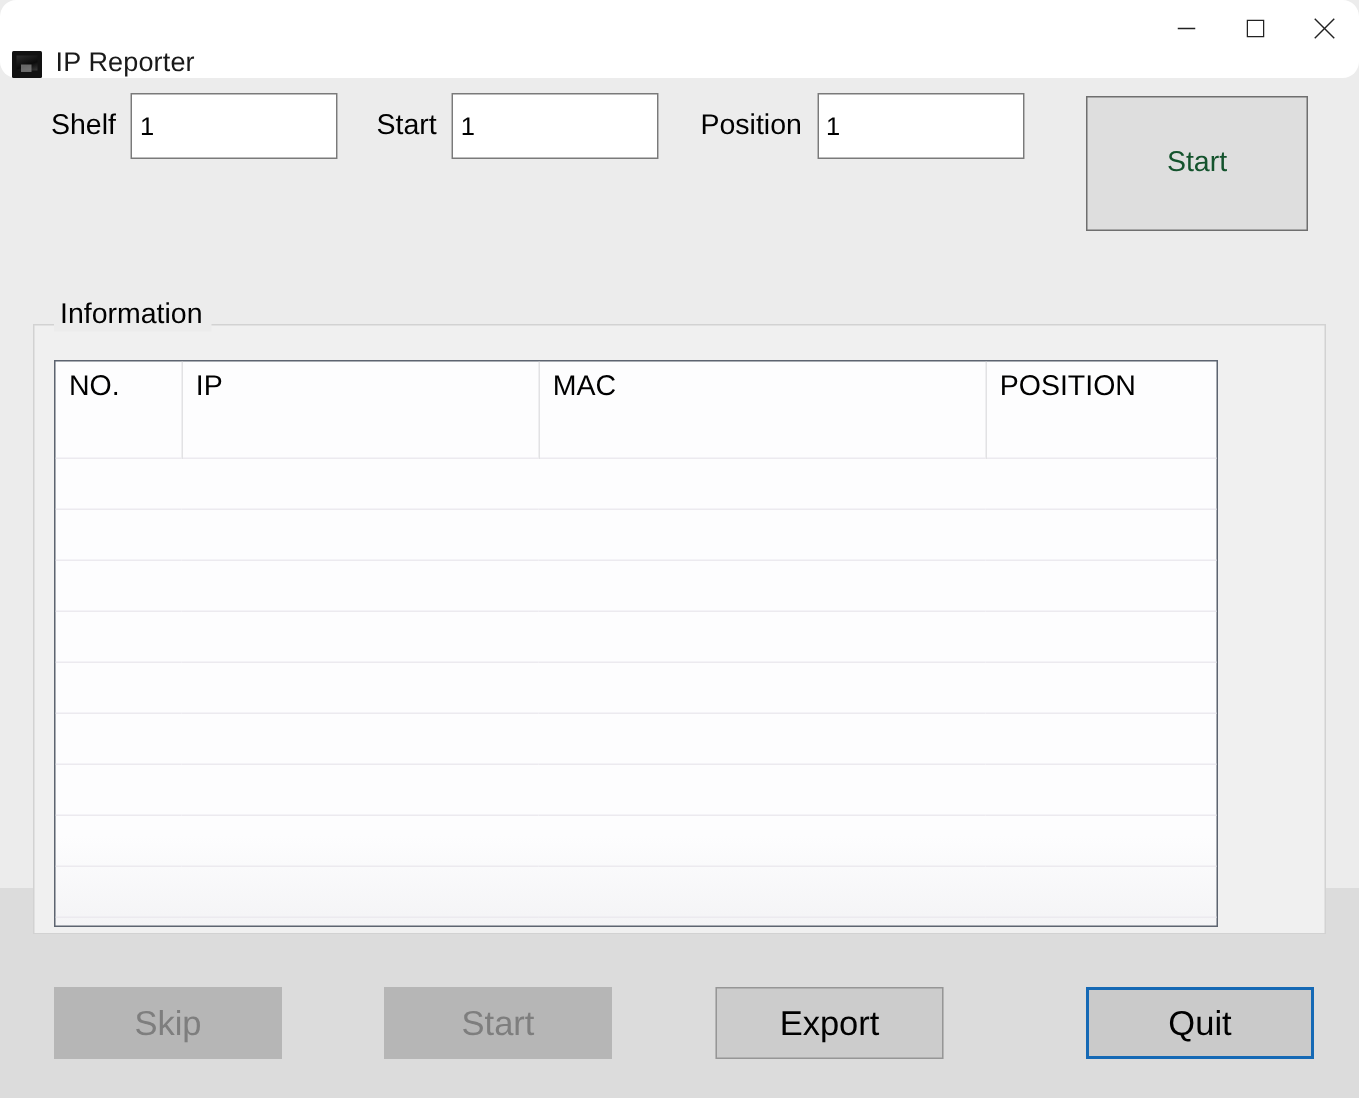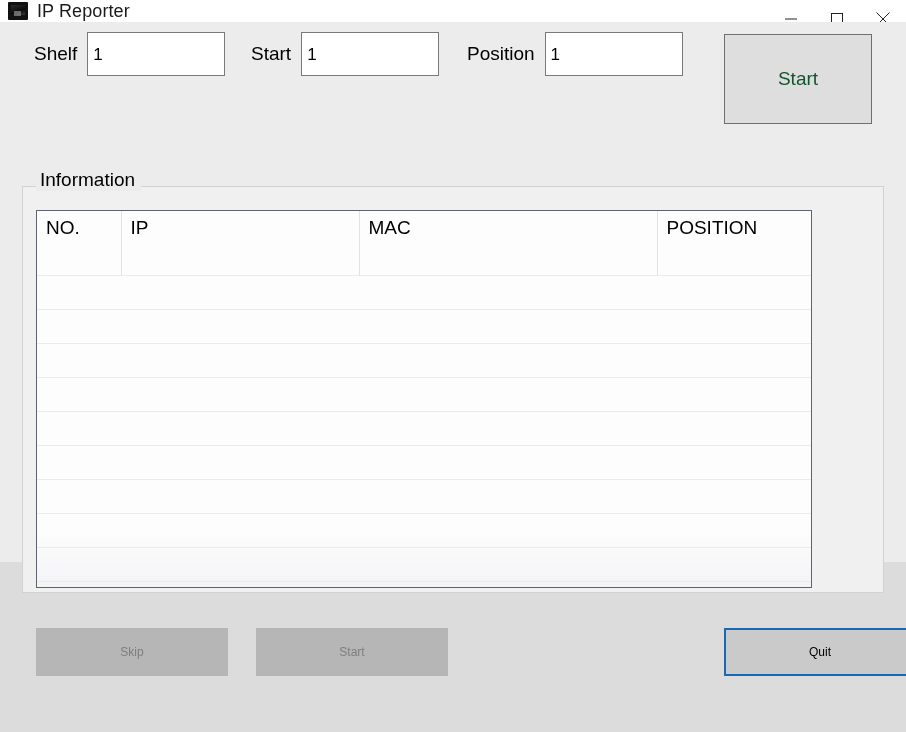--- a/index.html
+++ b/index.html
@@ -20,25 +20,26 @@
     width: 906px;
     height: 732px;
     background: #ececec;
     display: flex;
     flex-direction: column;
   }
 
   
   .titlebar {
     position: relative;
-    height: 22px;
+    height: 52px;
     background: #ffffff;
     display: flex;
-    align-items: center;
+    align-items: flex-end;
     flex: none;
+    border-radius: 11px;
   }
   .title-icon {
     width: 20px;
     height: 18px;
     margin-left: 8px;
     margin-right: 9px;
     flex: none;
     position: relative;
     background: #121212;
     border-radius: 1px;
@@ -209,25 +210,25 @@
   
   .btnrow {
     position: absolute;
     left: 0; right: 0;
     top: 606px;
     height: 54px;
   }
   .btn {
     position: absolute;
     top: 0;
-    width: 192px;
+    width: 152px;
     height: 48px;
     box-sizing: border-box;
     font-family: "Liberation Sans", sans-serif;
-    font-size: 12px;
+    font-size: 23px;
     cursor: default;
     padding: 0;
   }
   .btn-enabled {
     background: #cccccc;
     border: 1px solid #969696;
     color: #000000;
   }
   .btn-disabled {
     background: #b6b6b6;
@@ -389,17 +390,18 @@
               <td></td>
               <td></td>
             </tr>
           </tbody>
       </table>
     </div>
 
     <div class="btnrow">
       <button class="btn btn-skip btn-disabled">Skip</button>
       <button class="btn btn-stop btn-disabled">Start</button>
+      <button class="btn btn-export btn-enabled">Export</button>
       <button class="btn btn-quit btn-default">Quit</button>
     </div>
 
   </div>
 </div>
 
 </body></html>

